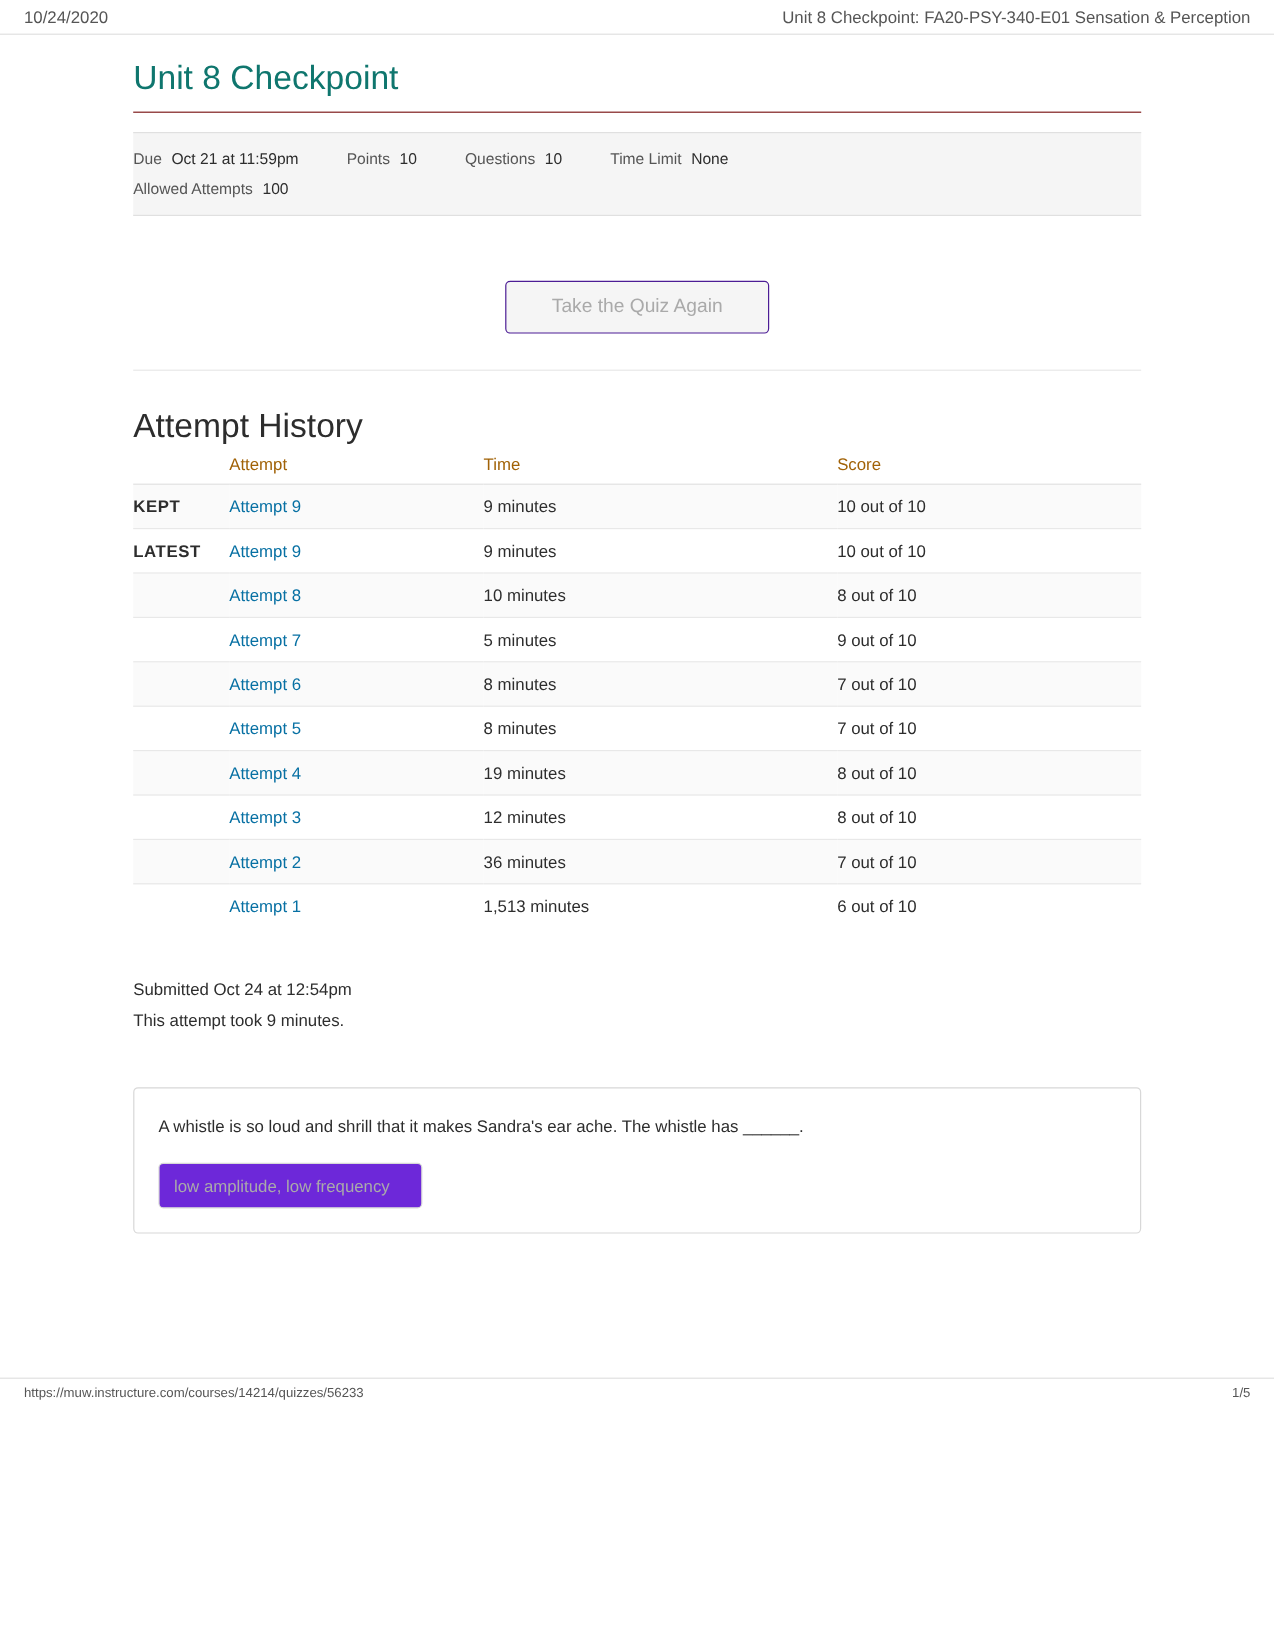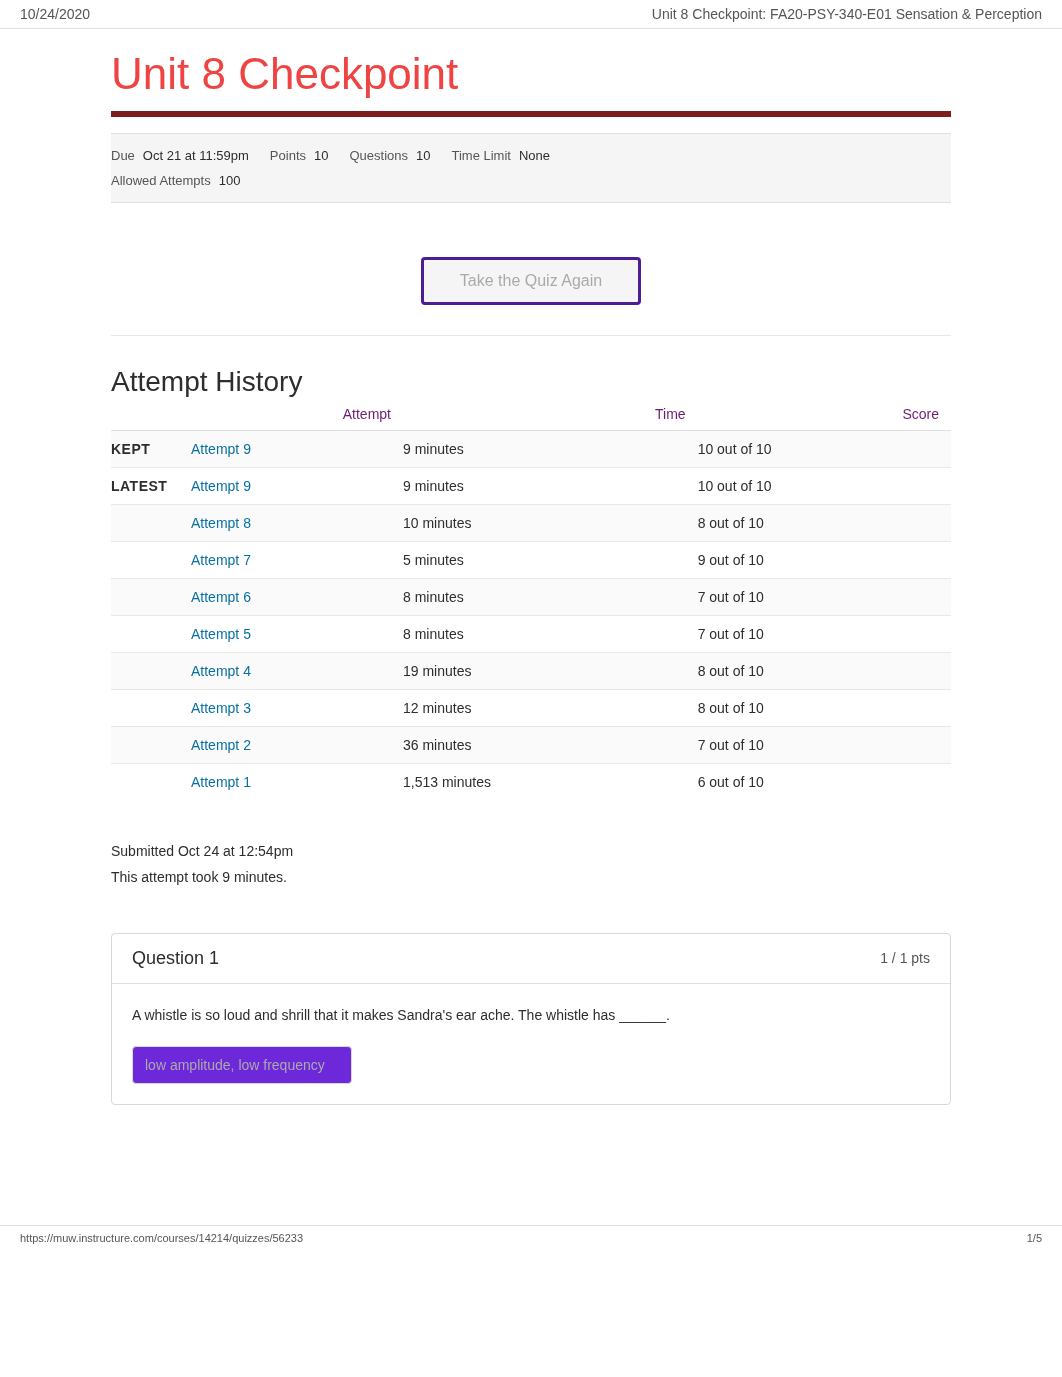--- a/index.html
+++ b/index.html
@@ -17,38 +17,38 @@
       font-size: 14px;
       color: #555;
       border-bottom: 1px solid #e0e0e0;
     }
     .main-content {
       max-width: 900px;
       margin: 0 auto;
       padding: 20px 30px 60px 30px;
     }
     .page-title {
-      font-size: 44px;
+      font-size: 28px;
       font-weight: 300;
-      color: #ef4444;
+      color: #0f766e;
       margin-bottom: 16px;
       padding-bottom: 12px;
-      border-bottom: 6px solid #7f1d1d;
+      border-bottom: 1px solid #7f1d1d;
     }
     .meta-info {
       background: #f5f5f5;
       border-top: 1px solid #e0e0e0;
       border-bottom: 1px solid #e0e0e0;
       padding: 12px 0;
       margin-bottom: 24px;
     }
     .meta-row {
       display: flex;
       align-items: center;
-      gap: 21px;
+      gap: 40px;
       padding: 2px 0;
       text-align: center;
     }
     .meta-item {
       display: flex;
       align-items: center;
       gap: 8px;
       font-size: 13px;
     }
     .meta-label {
@@ -59,42 +59,42 @@
       font-weight: 400;
     }
     .take-quiz-section {
       text-align: center;
       padding: 30px 0;
       border-bottom: 1px solid #e8e8e8;
       margin-bottom: 30px;
     }
     .take-quiz-btn {
       background: #f5f5f5;
-      border: 3px solid #4c1d95;
+      border: 1px solid #4c1d95;
       border-radius: 4px;
       padding: 12px 32px;
       font-size: 16px;
       color: #aaa;
       cursor: not-allowed;
       width: 220px;
     }
     .attempt-history-title {
       font-size: 28px;
       font-weight: 300;
       color: #2d2d2d;
     }
     .attempt-table {
       width: 100%;
       border-collapse: collapse;
       margin-bottom: 30px;
     }
     .attempt-table th {
-      text-align: right;
+      text-align: left;
       font-weight: 400;
-      color: #701a75;
+      color: #a16207;
       font-size: 14px;
       padding: 8px 12px 8px 0;
       border-bottom: 1px solid #e0e0e0;
     }
     .attempt-table td {
       padding: 10px 12px 10px 0;
       border-bottom: 1px solid #e8e8e8;
       font-size: 14px;
       color: #2d2d2d;
       vertical-align: middle;
@@ -298,24 +298,20 @@
         </tr>
       </tbody>
   </table>
 
   <div class="score-section">
     <div class="score-line">Submitted Oct 24 at 12:54pm</div>
     <div class="score-line">This attempt took 9 minutes.</div>
   </div>
 
   <div class="question-block">
-    <div class="question-header">
-      <span class="question-title">Question 1</span>
-      <span class="question-pts">1 / 1 pts</span>
-    </div>
     <div class="question-body">
       <p class="question-text">A whistle is so loud and shrill that it makes Sandra's ear ache. The whistle has ______.</p>
       <div class="answer-option">low amplitude, low frequency</div>
     </div>
   </div>
 
 </div>
 
 <div class="bottom-bar">
   <span>https://muw.instructure.com/courses/14214/quizzes/56233</span>

